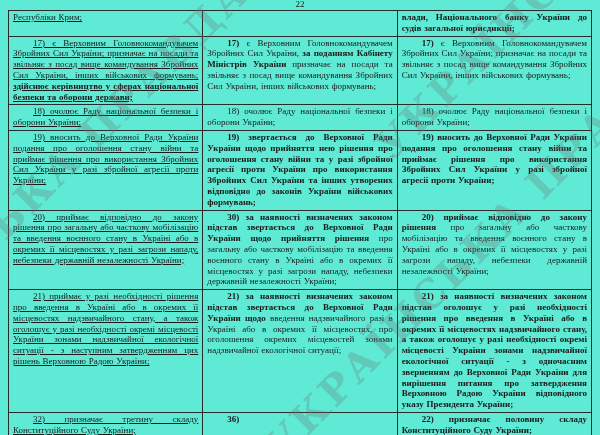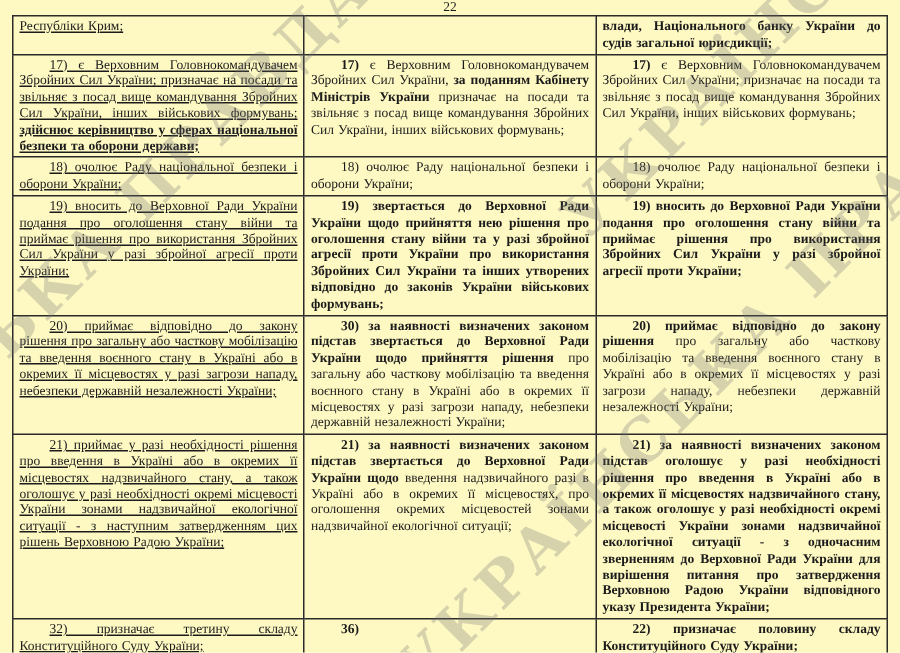--- a/index.html
+++ b/index.html
@@ -1,19 +1,19 @@
 <!DOCTYPE html>
 <html><head>
 <meta charset="utf-8">
 <style>
   html,body{margin:0;padding:0;}
   #page{
     position:relative;
     width:600px;height:435px;
-    background:#fef9c3;
+    background:#5eead4;
     overflow:hidden;
     font-family:"Liberation Serif","DejaVu Serif",serif;
     color:#1b1b1b;
   }
   #page-number{
     position:absolute;top:-1px;left:0;width:100%;
     text-align:center;font-size:9px;line-height:10px;
   }
   table.cmp{
     position:absolute;top:10px;left:8px;

